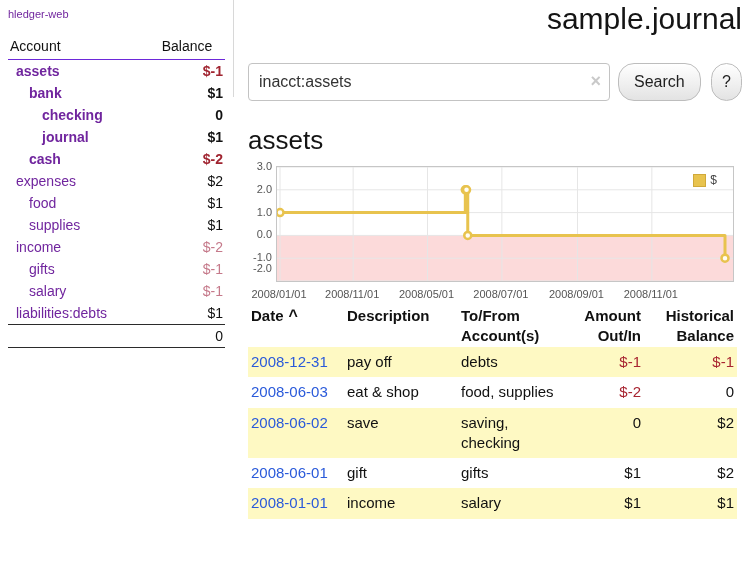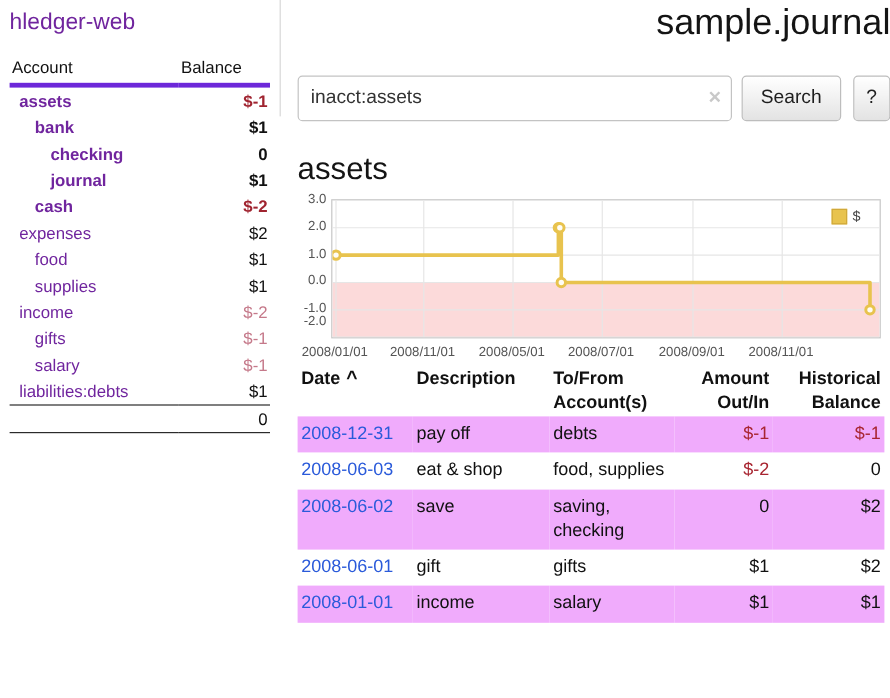--- a/index.html
+++ b/index.html
@@ -6,25 +6,25 @@
   html,body { margin:0; padding:0; }
   body {
     width:742px; height:582px; position:relative; overflow:hidden;
     background:#ffffff; font-family:"Liberation Sans","DejaVu Sans",sans-serif; color:#111;
   }
   a { text-decoration:none; cursor:pointer; }
 
   
   .sidebar { position:absolute; left:0; top:0; width:233px; }
   .top-divider { position:absolute; left:233px; top:0; width:1px; height:97px; background:#d8d8d8; }
-  .brand { display:block; margin:8px 0 0 8px; font-size:19px; color:#70259e; }
+  .brand { display:block; margin:8px 0 0 8px; font-size:11px; color:#70259e; }
   .journal-link { display:block; margin:46px 0 0 14px; font-size:14px; color:#70259e; }
   table.accounts { margin:14px 8px 0 8px; width:217px; border-collapse:collapse; font-size:14px; }
-  table.accounts th { font-weight:400; text-align:left; padding:4px 2px 5px 2px; border-bottom:4px solid #6d28d9; }
-  table.accounts th.r { text-align:left; }
+  table.accounts th { font-weight:400; text-align:left; padding:4px 2px 5px 2px; border-bottom:1px solid #6d28d9; }
+  table.accounts th.r { text-align:center; }
   table.accounts td { padding:3px 2px; }
   td.bal { text-align:right; white-space:nowrap; }
   a.acct { color:#70259e; display:inline-block; }
   .b { font-weight:bold; }
   .neg-strong { color:#a02430; }
   .neg-muted { color:#c5798a; }
   table.accounts tfoot td { border-top:1px solid #2b2b2b; border-bottom:1px solid #2b2b2b; padding:3px 2px; }
 
   
   .main { position:absolute; left:233px; top:0; width:509px; padding-left:15px; }
@@ -33,41 +33,41 @@
   .searchbox { position:relative; width:362px; }
   .searchbox input {
     width:362px; height:38px; border:1px solid #c3c3c3; border-radius:4px;
     padding:0 28px 0 10px; font-size:16px; color:#333; font-family:inherit; background:#fff;
   }
   .searchbox .clear {
     position:absolute; right:9px; top:8px; color:#c9c9c9; font-size:18px; font-weight:bold; line-height:20px;
   }
   .btn {
     height:38px; margin-left:8px; padding:0 15px; font-size:16px; color:#1f1f1f; font-family:inherit;
-    border:1px solid #bdbdbd; border-radius:4px; background:linear-gradient(#ffffff,#e3e3e3); cursor:pointer;
+    border:1px solid #bdbdbd; border-radius:16px; background:linear-gradient(#ffffff,#e3e3e3); cursor:pointer;
   }
   .btn.help { margin-left:10px; width:34px; padding:0; }
   h2.register-heading { margin:24px 0 0 0; font-size:26px; font-weight:400; color:#141414; }
   .chart-label { margin-top:20px; font-size:15px; font-weight:bold; }
 
   
   .chart { position:relative; margin-top:8px; width:489px; height:140px; }
   .plot { position:absolute; left:28px; top:2px; width:458px; height:116px; border:1px solid #c6c6c6; background:#fff; }
   .ylab { position:absolute; left:0; width:24px; text-align:right; font-size:11px; color:#555; }
   .xlab { position:absolute; top:124px; width:62px; text-align:center; font-size:11px; color:#555; white-space:nowrap; }
   .legend { position:absolute; top:5px; right:14px; display:flex; align-items:center; background:rgba(255,255,255,0.85); padding:1px 2px; }
   .swatch { width:13px; height:13px; border:1px solid #d0a93a; background:#e8c34e; display:inline-block; }
   .legend-label { font-size:12px; color:#444; margin-left:4px; }
 
   
   table.register { width:489px; border-collapse:collapse; font-size:15px; table-layout:fixed; }
   table.register th { font-weight:bold; text-align:left; vertical-align:top; padding:2px 3px; line-height:1.3; }
   table.register th.r, table.register td.r { text-align:right; }
   table.register td { padding:5px 3px; vertical-align:top; line-height:1.35; }
-  tr.shaded { background:#f0abfc; }
+  tr.shaded { background:#fef9c3; }
   a.date { color:#2a5ada; }
   td.neg { color:#a82531; }
   .sort { margin-left:5px; font-weight:bold; font-size:16px; }
 </style>
 </head>
 <body>
 
 <div class="top-divider"></div>
 
 <aside class="sidebar">

